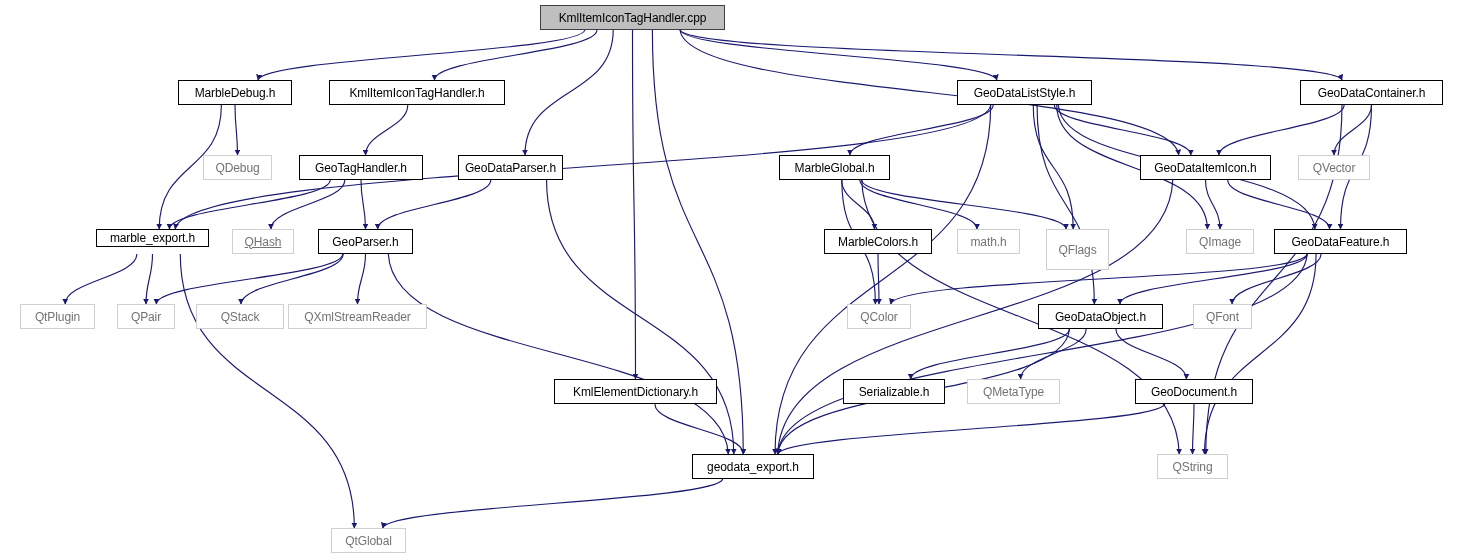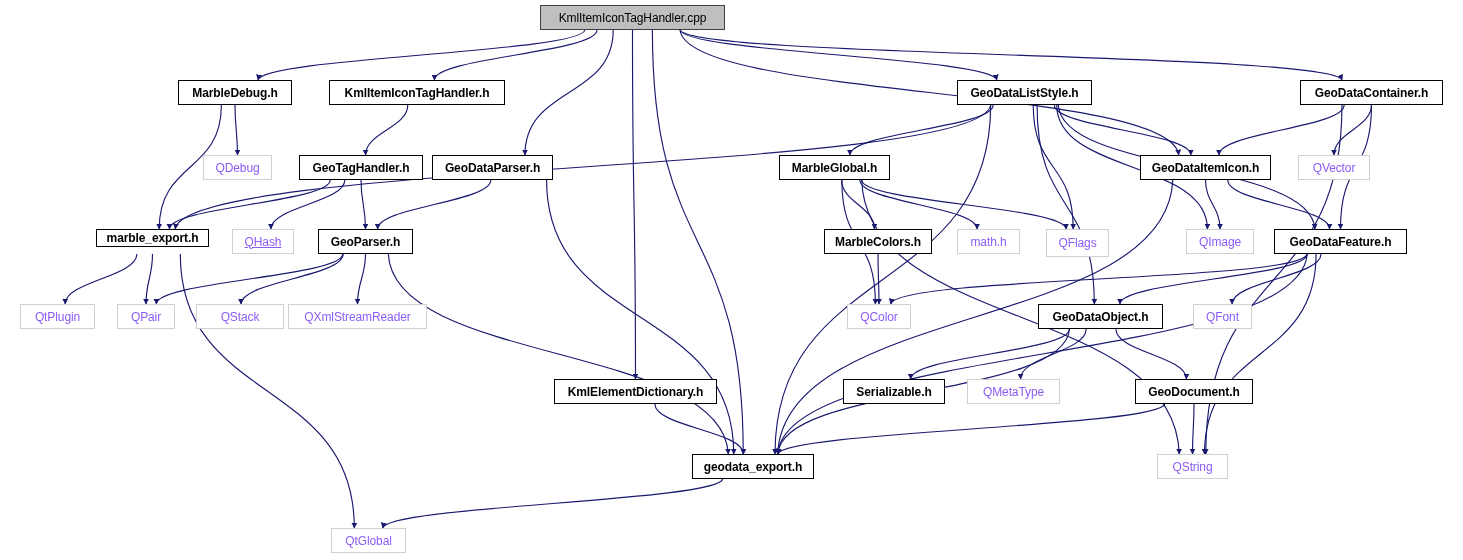--- a/index.html
+++ b/index.html
@@ -29,25 +29,24 @@
     justify-content: center;
     font-size: 12px;
     line-height: 1;
     color: #000000;
     white-space: nowrap;
     background: #ffffff;
     letter-spacing: -0.1px;
   }
   .node.lib {
     border: 1px solid #d0d0d0;
-    color: #8b5cf6;
+    color: #737373;
   }
   .node.hdr {
     border: 1.6px solid #000000;
-    font-weight: bold;
   }
   .node.root {
     border: 1.6px solid #404040;
     background: #bfbfbf;
   }
   .node-label { pointer-events: none; }
 </style>
 </head>
 <body>
 
@@ -133,21 +132,21 @@
       </div>
       <div class="node hdr" style="left: 1300px; top: 80px; width: 143px; height: 25px;">
         <span class="node-label">GeoDataContainer.h</span>
       </div>
       <div class="node lib" style="left: 203px; top: 155px; width: 69px; height: 25px;">
         <span class="node-label">QDebug</span>
       </div>
       <div class="node hdr" style="left: 299px; top: 155px; width: 124px; height: 25px;">
         <span class="node-label">GeoTagHandler.h</span>
       </div>
-      <div class="node hdr" style="left: 432px; top: 155px; width: 121px; height: 25px; justify-content: center;">
+      <div class="node hdr" style="left: 458px; top: 155px; width: 105px; height: 25px; justify-content: center;">
         <span class="node-label">GeoDataParser.h</span>
       </div>
       <div class="node hdr" style="left: 779px; top: 155px; width: 111px; height: 25px;">
         <span class="node-label">MarbleGlobal.h</span>
       </div>
       <div class="node hdr" style="left: 1140px; top: 155px; width: 131px; height: 25px;">
         <span class="node-label">GeoDataItemIcon.h</span>
       </div>
       <div class="node lib" style="left: 1298px; top: 155px; width: 72px; height: 25px;">
         <span class="node-label">QVector</span>
@@ -160,21 +159,21 @@
       </div>
       <div class="node hdr" style="left: 318px; top: 229px; width: 95px; height: 25px;">
         <span class="node-label">GeoParser.h</span>
       </div>
       <div class="node hdr" style="left: 824px; top: 229px; width: 108px; height: 25px;">
         <span class="node-label">MarbleColors.h</span>
       </div>
       <div class="node lib" style="left: 957px; top: 229px; width: 63px; height: 25px;">
         <span class="node-label">math.h</span>
       </div>
-      <div class="node lib" style="left: 1046px; top: 229px; width: 63px; height: 28px;">
+      <div class="node lib" style="left: 1046px; top: 229px; width: 63px; height: 41px;">
         <span class="node-label">QFlags</span>
       </div>
       <div class="node lib" style="left: 1186px; top: 229px; width: 68px; height: 25px;">
         <span class="node-label">QImage</span>
       </div>
       <div class="node hdr" style="left: 1274px; top: 229px; width: 133px; height: 25px;">
         <span class="node-label">GeoDataFeature.h</span>
       </div>
       <div class="node lib" style="left: 20px; top: 304px; width: 75px; height: 25px;">
         <span class="node-label">QtPlugin</span>

